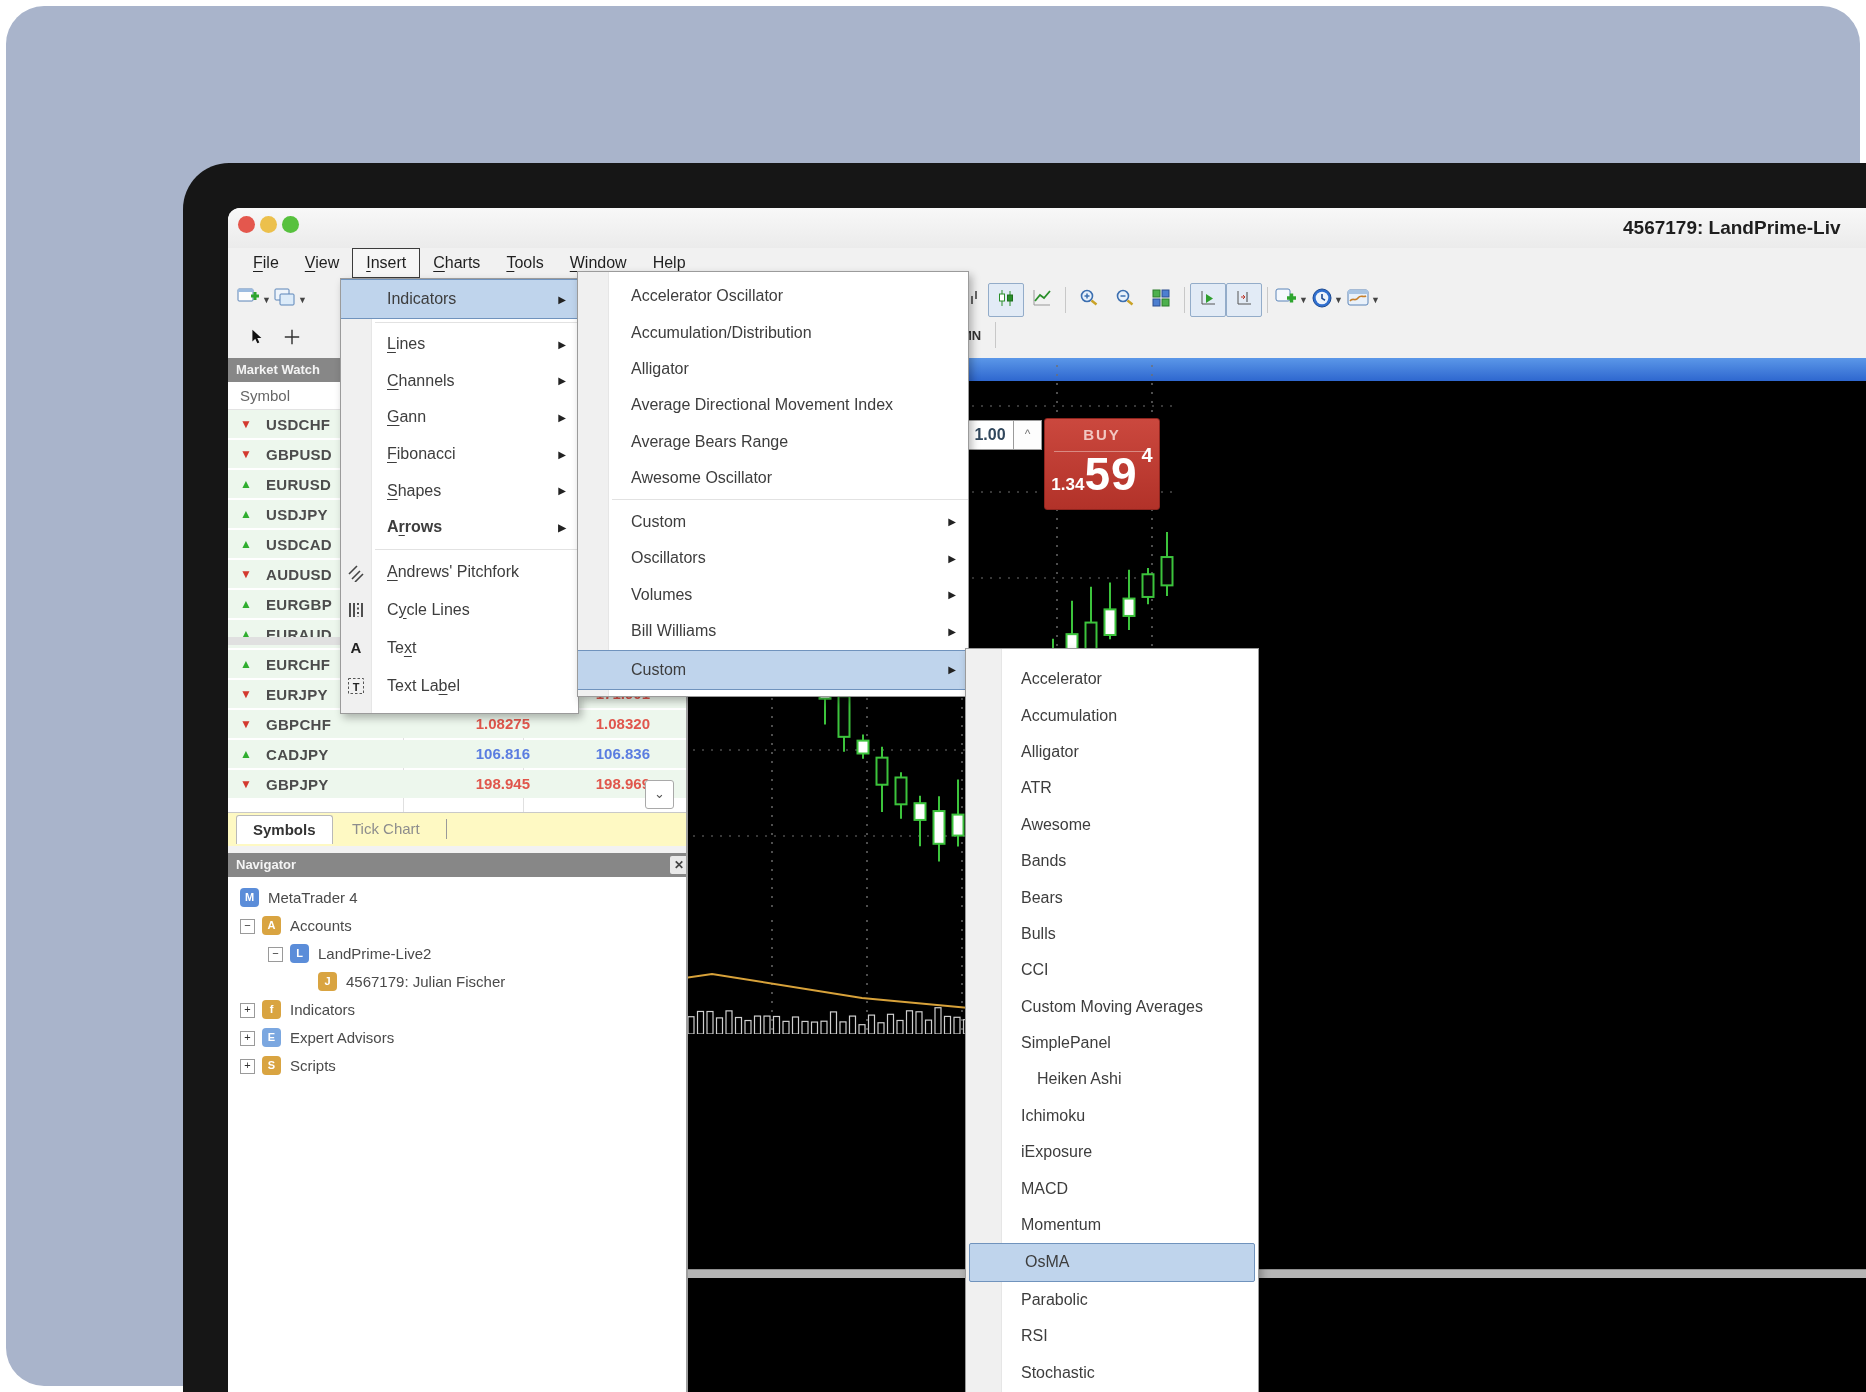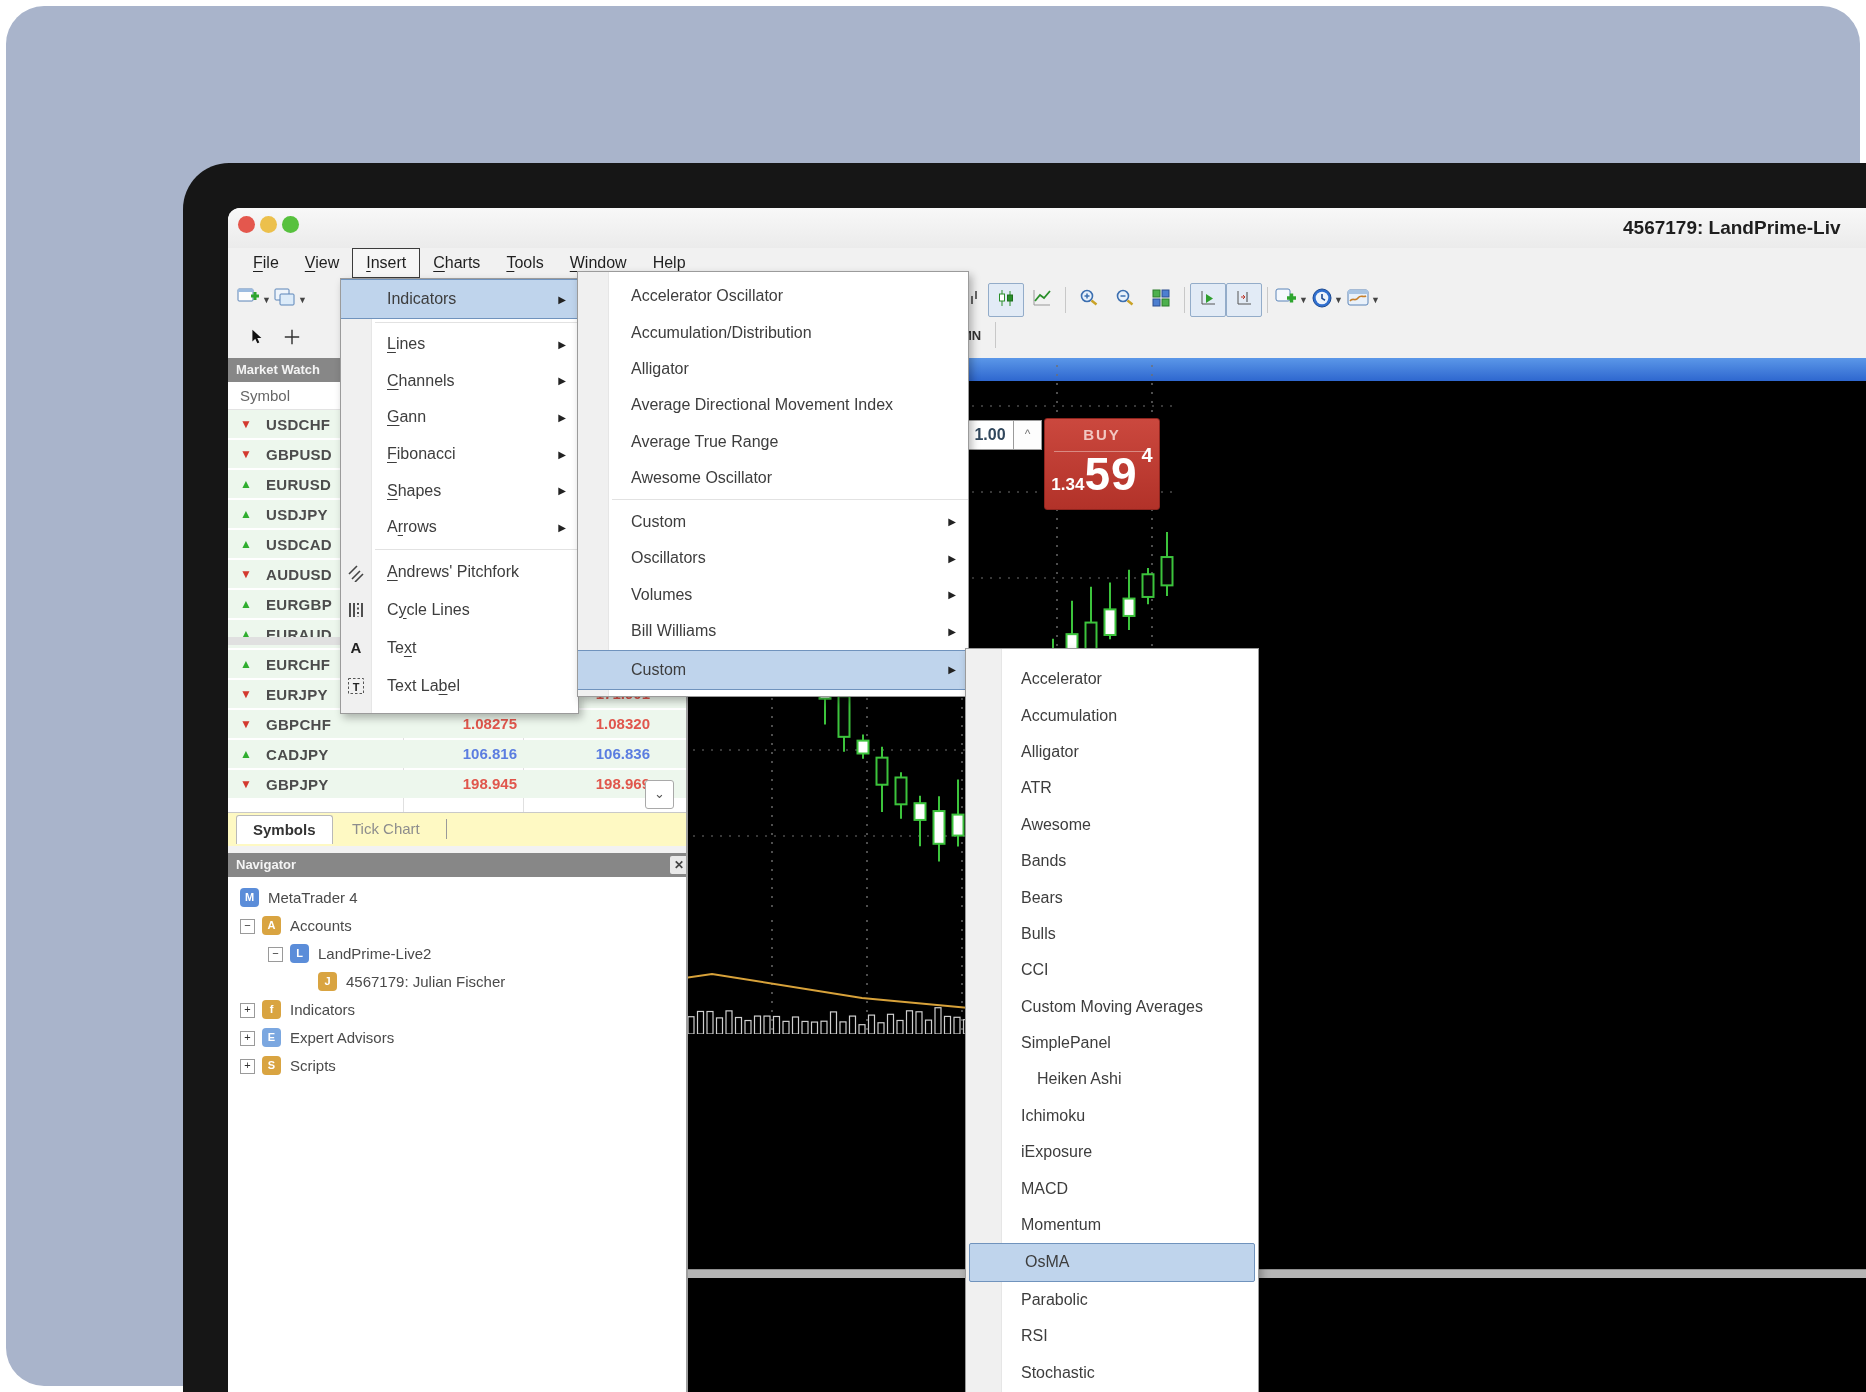--- a/index.html
+++ b/index.html
@@ -41,21 +41,21 @@
                font-weight:bold;line-height:24px;padding-left:8px;}
   #mw-body{position:absolute;left:0;top:174px;width:458px;height:430px;background:#fff;}
   #mw-header{height:27px;line-height:27px;font-size:15px;color:#666;padding-left:12px;
              border-bottom:1px solid #e3e3e3;}
   .mw-row{position:relative;height:28px;margin-bottom:2px;background:#edf7ed;
           display:flex;align-items:center;font-size:15px;color:#4c4c4c;}
   .mw-arrow{width:16px;margin-left:12px;font-size:12px;line-height:1;}
   .mw-arrow.up{color:#2fae2f;} .mw-arrow.down{color:#d33a2f;}
   .mw-sym{margin-left:10px;font-weight:bold;letter-spacing:.3px;}
   .mw-bid,.mw-ask{position:absolute;top:0;line-height:28px;font-weight:bold;font-size:15px;text-align:right;}
-  .mw-bid{right:169px;width:110px;} .mw-ask{right:36px;width:110px;}
+  .mw-bid{right:156px;width:110px;} .mw-ask{right:36px;width:110px;}
   .price-red{color:#e0564c;} .price-blue{color:#5b7de0;}
   .mw-colline{position:absolute;top:27px;width:1px;background:#e0e0e0;height:403px;}
   #mw-tabs{position:absolute;left:0;top:604px;width:458px;height:33px;background:#fef9c3;
            border-top:1px solid #c9c9c9;}
   .tab{position:absolute;top:2px;height:28px;line-height:28px;font-size:15px;padding:0 16px;}
   .tab.active{left:8px;background:#fff;border:1px solid #b9b9b9;border-bottom:none;
               font-weight:bold;color:#333;border-radius:3px 3px 0 0;}
   .tab.inactive{left:108px;color:#8d8d8d;}
   .tab-vline{position:absolute;left:218px;top:6px;width:1px;height:20px;background:#9a9a9a;}
   #nav-body{position:absolute;left:0;top:669px;width:458px;height:515px;background:#fff;}
@@ -706,21 +706,21 @@
       <div class="menu-row" style="height: 36.6px;">
         <span class="mi-icon" style="width: 30px;"></span>
         <span class="mi-label" style="margin-left: 16px;"><u>F</u>ibonacci</span>
         <span class="mi-arrow">▶</span>
       </div>
       <div class="menu-row" style="height: 36.6px;">
         <span class="mi-icon" style="width: 30px;"></span>
         <span class="mi-label" style="margin-left: 16px;"><u>S</u>hapes</span>
         <span class="mi-arrow">▶</span>
       </div>
-      <div class="menu-row" style="height: 36.6px;">
+      <div class="menu-row" style="height: 36.6px; font-weight: bold;">
         <span class="mi-icon" style="width: 30px;"></span>
         <span class="mi-label" style="margin-left: 16px;">A<u>r</u>rows</span>
         <span class="mi-arrow">▶</span>
       </div>
       <div class="menu-sep">
         <i></i>
       </div>
       <div class="menu-row" style="height: 38px;">
         <span class="mi-icon" style="width: 30px;">
           <svg width="20" height="20" viewBox="0 0 20 20">
@@ -770,21 +770,21 @@
       <div class="menu-row" style="height: 36.4px;">
         <span class="mi-icon" style="width: 30px;"></span>
         <span class="mi-label" style="margin-left: 23px;">Alligator</span>
       </div>
       <div class="menu-row" style="height: 36.4px;">
         <span class="mi-icon" style="width: 30px;"></span>
         <span class="mi-label" style="margin-left: 23px;">Average Directional Movement Index</span>
       </div>
       <div class="menu-row" style="height: 36.4px;">
         <span class="mi-icon" style="width: 30px;"></span>
-        <span class="mi-label" style="margin-left: 23px;">Average True Range</span>
+        <span class="mi-label" style="margin-left: 23px;">Average Bears Range</span>
       </div>
       <div class="menu-row" style="height: 36.4px;">
         <span class="mi-icon" style="width: 30px;"></span>
         <span class="mi-label" style="margin-left: 23px; text-align: right;">Awesome Oscillator</span>
       </div>
       <div class="menu-sep">
         <i></i>
       </div>
       <div class="menu-row" style="height: 36.6px;">
         <span class="mi-icon" style="width: 30px;"></span>

